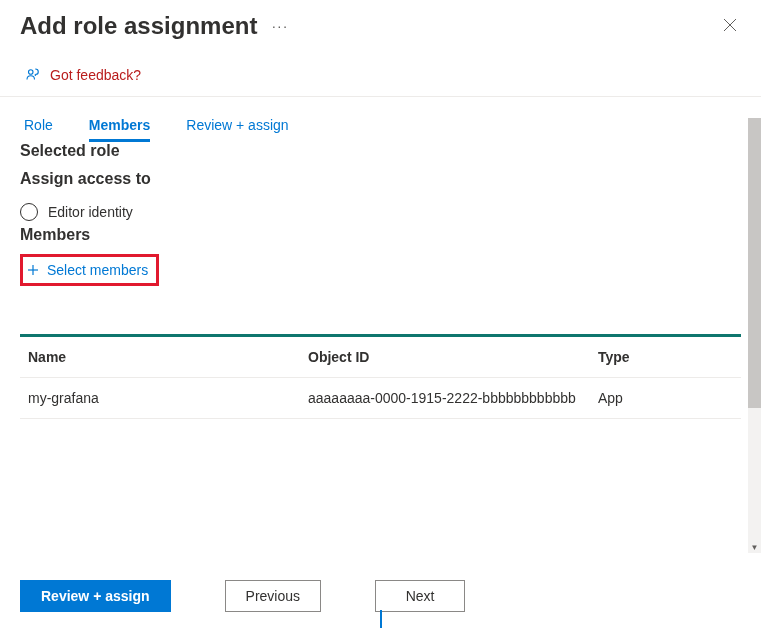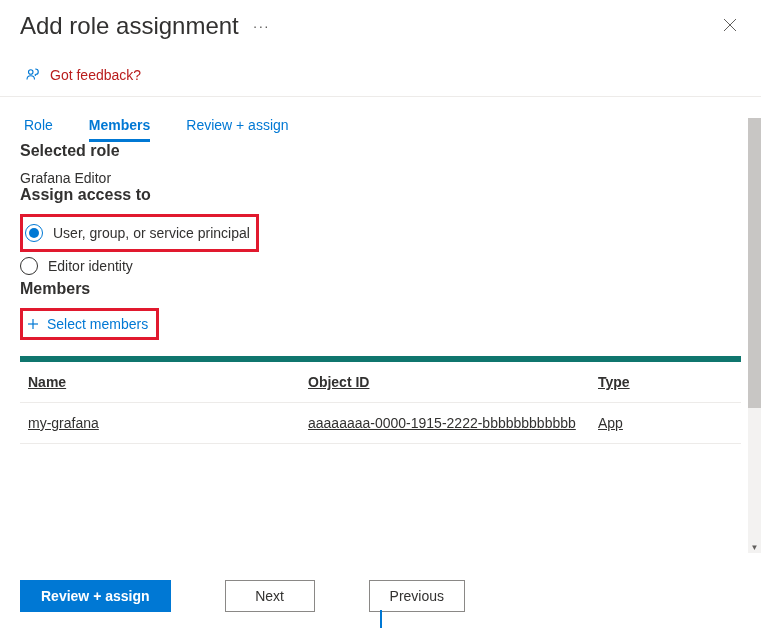--- a/index.html
+++ b/index.html
@@ -14,21 +14,21 @@
       overflow: hidden;
     }
     .header {
       display: flex;
       align-items: center;
       justify-content: space-between;
       padding: 12px 20px 8px 20px;
     }
     .title {
       font-size: 24px;
-      font-weight: 400;
+      font-weight: 700;
       color: #323130;
     }
     .title-wrap { display: flex; align-items: center; gap: 14px; }
     .ellipsis { color: #605e5c; font-size: 14px; letter-spacing: 1px; }
     .close-btn {
       cursor: pointer;
       color: #605e5c;
       padding: 4px;
     }
     .close-btn svg { width: 14px; height: 14px; }
@@ -110,23 +110,22 @@
     .select-members {
       display: inline-flex;
       align-items: center;
       gap: 8px;
       color: #0078d4;
       cursor: pointer;
       padding: 3px 2px;
     }
     .select-members svg { width: 12px; height: 12px; }
     .table {
-      margin-top: 16px;
-      border-top: 6px solid #0f766e;
-      text-decoration: underline;
+      margin-top: 48px;
+      border-top: 3px solid #0f766e;
     }
     .table-head, .table-row {
       display: flex;
       padding: 12px 8px;
       border-bottom: 1px solid #edebe9;
     }
     .table-head { font-weight: 600; }
     .col-name { flex: 0 0 280px; }
     .col-oid { flex: 0 0 290px; }
     .col-type { flex: 1; }
@@ -225,33 +224,24 @@
 <div class="scroll-area">
   <div class="scroll-content">
 
     <div class="tabs">
       <div class="tab">Role</div>
       <div class="tab active">Members</div>
       <div class="tab">Review + assign</div>
     </div>
 
     <div class="section-heading">Selected role</div>
-    <div class="plain-text">Grafana Editor</div>
 
     <div class="section-heading">Assign access to</div>
 
     <div class="radio-group">
-      <span class="highlight-box">
-        <label class="radio-row">
-          <span class="radio-circle selected">
-              <span class="radio-dot"></span>
-            </span>
-          <span>User, group, or service principal</span>
-        </label>
-      </span>
       <label class="radio-row">
         <span class="radio-circle"></span>
         <span>Editor identity</span>
       </label>
     </div>
 
     <div class="section-heading">Members</div>
 
     <span class="highlight-box">
       <span class="select-members">
@@ -280,17 +270,17 @@
 </div>
 
 <div class="scrollbar">
   <div class="scrollbar-arrow up">▲</div>
   <div class="scrollbar-thumb"></div>
   <div class="scrollbar-arrow down">▼</div>
 </div>
 
 <div class="footer">
   <button class="btn primary">Review + assign</button>
+  <button class="btn gap">Previous</button>
   <button class="btn gap">Next</button>
-  <button class="btn gap">Previous</button>
 </div>
 
 <div class="cursor-bar"></div>
 
 </body></html>

